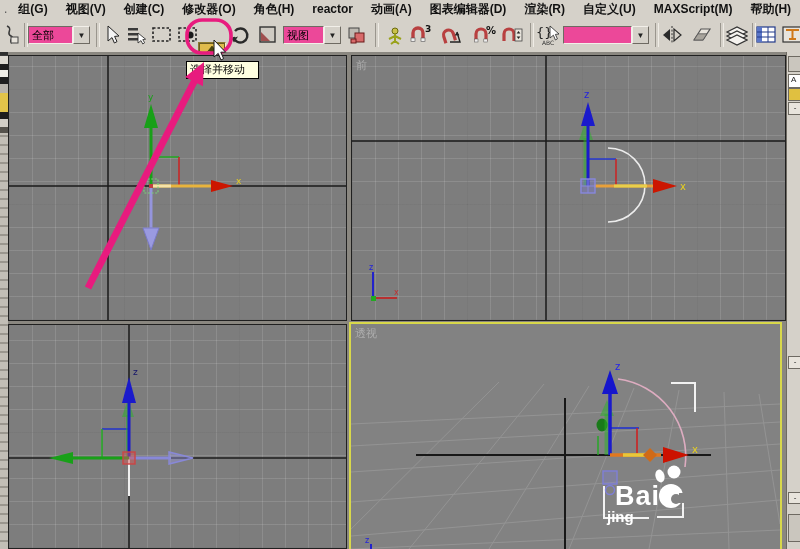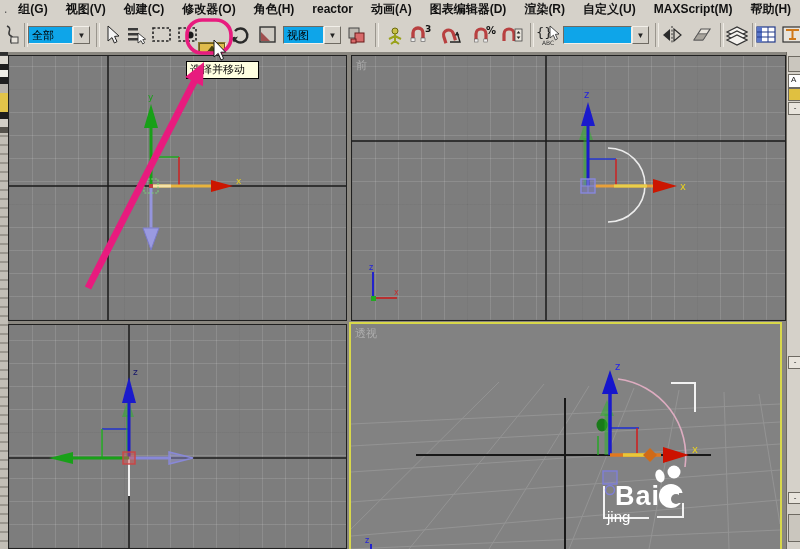--- a/index.html
+++ b/index.html
@@ -9,21 +9,21 @@
   
   #menubar{left:0;top:0;width:800px;height:18px;background:#d5d1c9;display:flex;align-items:center;
            font-size:12px;color:#111;}
   #menubar .mi{padding:0 9px;white-space:nowrap;cursor:default;font-weight:bold;}
   #menubar .lead{padding:0 2px 0 4px;color:#555;}
   
   #toolbar{left:0;top:18px;width:800px;height:34px;background:#d5d1c9;border-bottom:1px solid #7a766e;}
   .tbtn{position:absolute;top:4px;width:24px;height:26px;display:flex;align-items:center;justify-content:center;}
   .groove{position:absolute;top:5px;width:2px;height:24px;border-left:1px solid #9a968e;border-right:1px solid #efece6;}
   .ddl{position:absolute;display:flex;height:18px;top:8px;}
-  .ddl .fld{background:#0ea5e9;border:1px solid;border-color:#6e6a62 #f2efe9 #f2efe9 #6e6a62;
+  .ddl .fld{background:#ec4899;border:1px solid;border-color:#6e6a62 #f2efe9 #f2efe9 #6e6a62;
             font-size:11px;color:#000;padding:1px 3px 0;flex:1;overflow:hidden;white-space:nowrap;}
   .ddl .btn{width:15px;background:#d5d1c9;border:1px solid;border-color:#f2efe9 #6e6a62 #6e6a62 #f2efe9;
             font-size:8px;color:#222;display:flex;align-items:center;justify-content:center;}
   #move-btn{position:absolute;left:198px;top:24px;width:26px;height:25px;background:#e0bc4c;
             border:1px solid;border-color:#8a7a30 #fff0c0 #fff0c0 #8a7a30;box-shadow:inset 0 0 0 1px #6a5a20;}
   
   #vp-area{left:8px;top:52px;width:778px;height:497px;background:#8a8780;}
   #vp-top-edge{left:0px;top:52px;width:800px;height:3px;background:#2f2f2f;}
   .vp{position:absolute;background:
       repeating-linear-gradient(0deg,rgba(0,0,0,.14) 0 1px,transparent 1px 115px),
@@ -39,21 +39,21 @@
   #left-strip{left:0;top:52px;width:8px;height:497px;background:#b5b1a9;overflow:hidden;}
   #left-strip div{position:absolute;left:0;width:8px;}
   #right-panel{left:786px;top:52px;width:14px;height:497px;background:#d5d1c9;border-left:1px solid #6e6a62;overflow:hidden;}
   .rp-box{position:absolute;left:1px;width:12px;background:#e8e4dc;border:1px solid #6e6a62;
           font-size:8px;color:#222;text-align:center;line-height:9px;overflow:hidden;}
   
   #tooltip{left:186px;top:61px;width:68px;height:16px;background:#ffffe1;border:1px solid #000;
            font-size:11px;line-height:15px;color:#000;padding-left:3px;white-space:nowrap;z-index:40;}
   #overlay{left:0;top:0;z-index:50;pointer-events:none;}
   .wm1{position:absolute;left:264px;top:157px;font-size:27px;font-weight:bold;color:#fff;letter-spacing:1px;}
-  .wm2{position:absolute;left:256px;top:184px;font-size:15px;font-weight:normal;color:#fff;}
+  .wm2{position:absolute;left:256px;top:184px;font-size:15px;font-weight:bold;color:#fff;}
   svg text{font-family:"DejaVu Sans",sans-serif;}
 </style>
 </head>
 <body>
 
 <div id="menubar" class="abs">
   <span class="lead">.</span>
   <span class="mi">组(G)</span>
   <span class="mi">视图(V)</span>
   <span class="mi">创建(C)</span>

